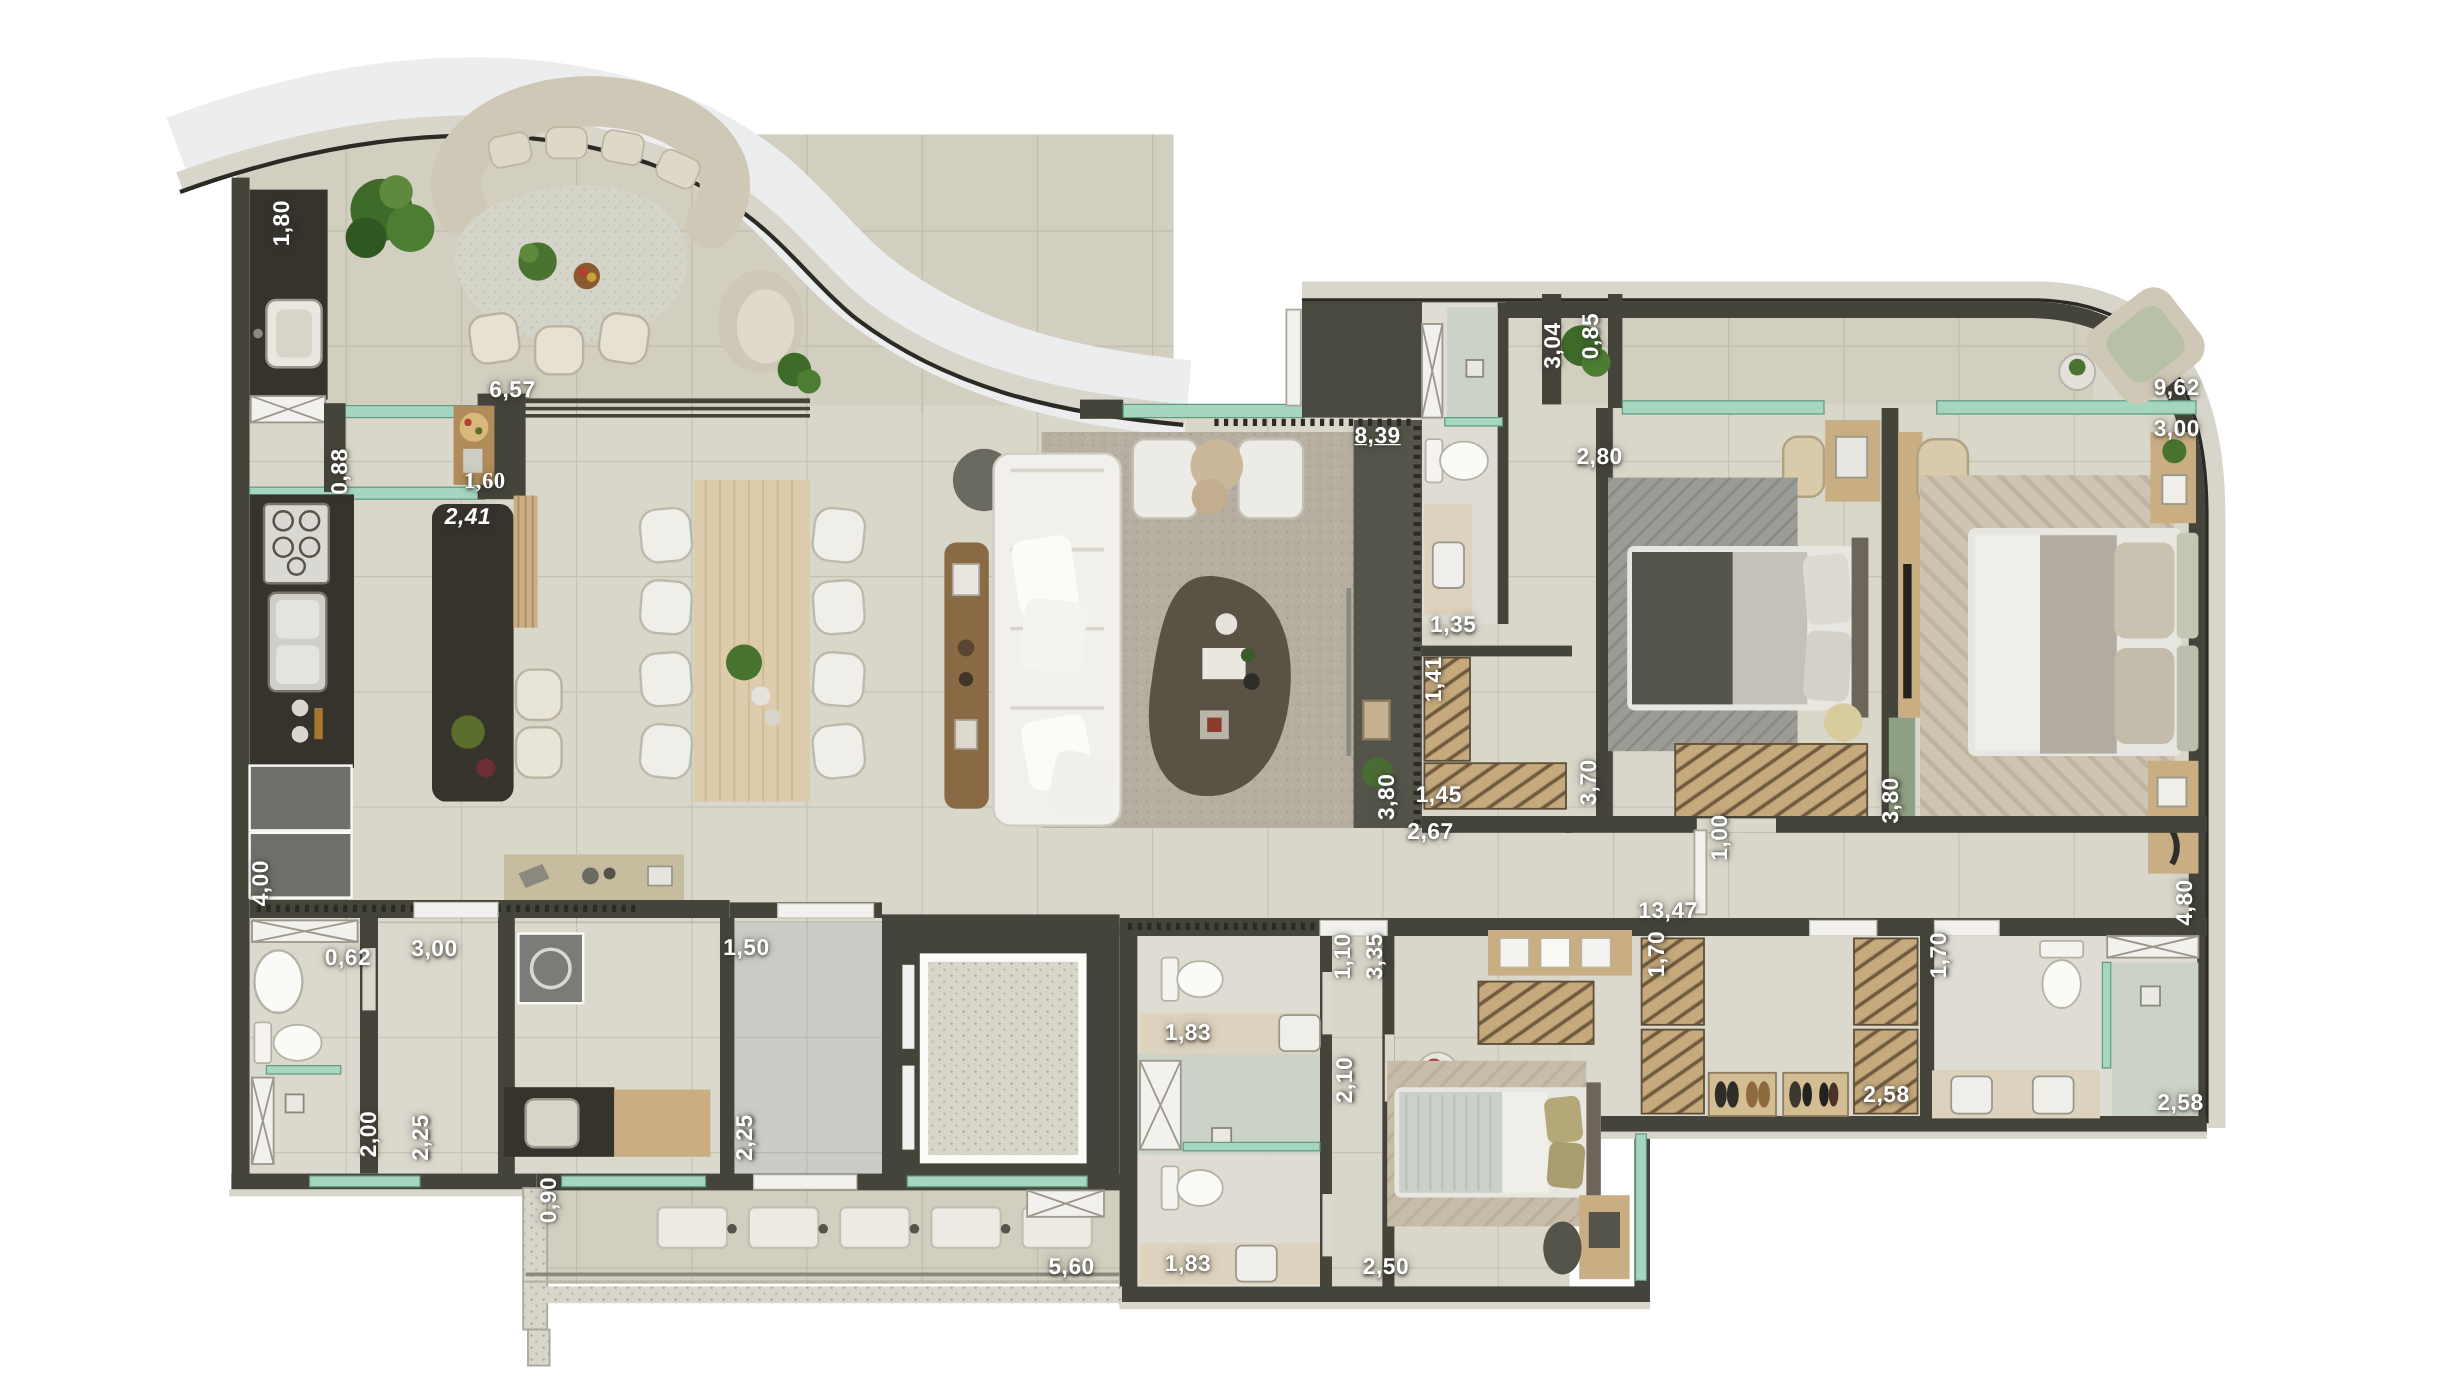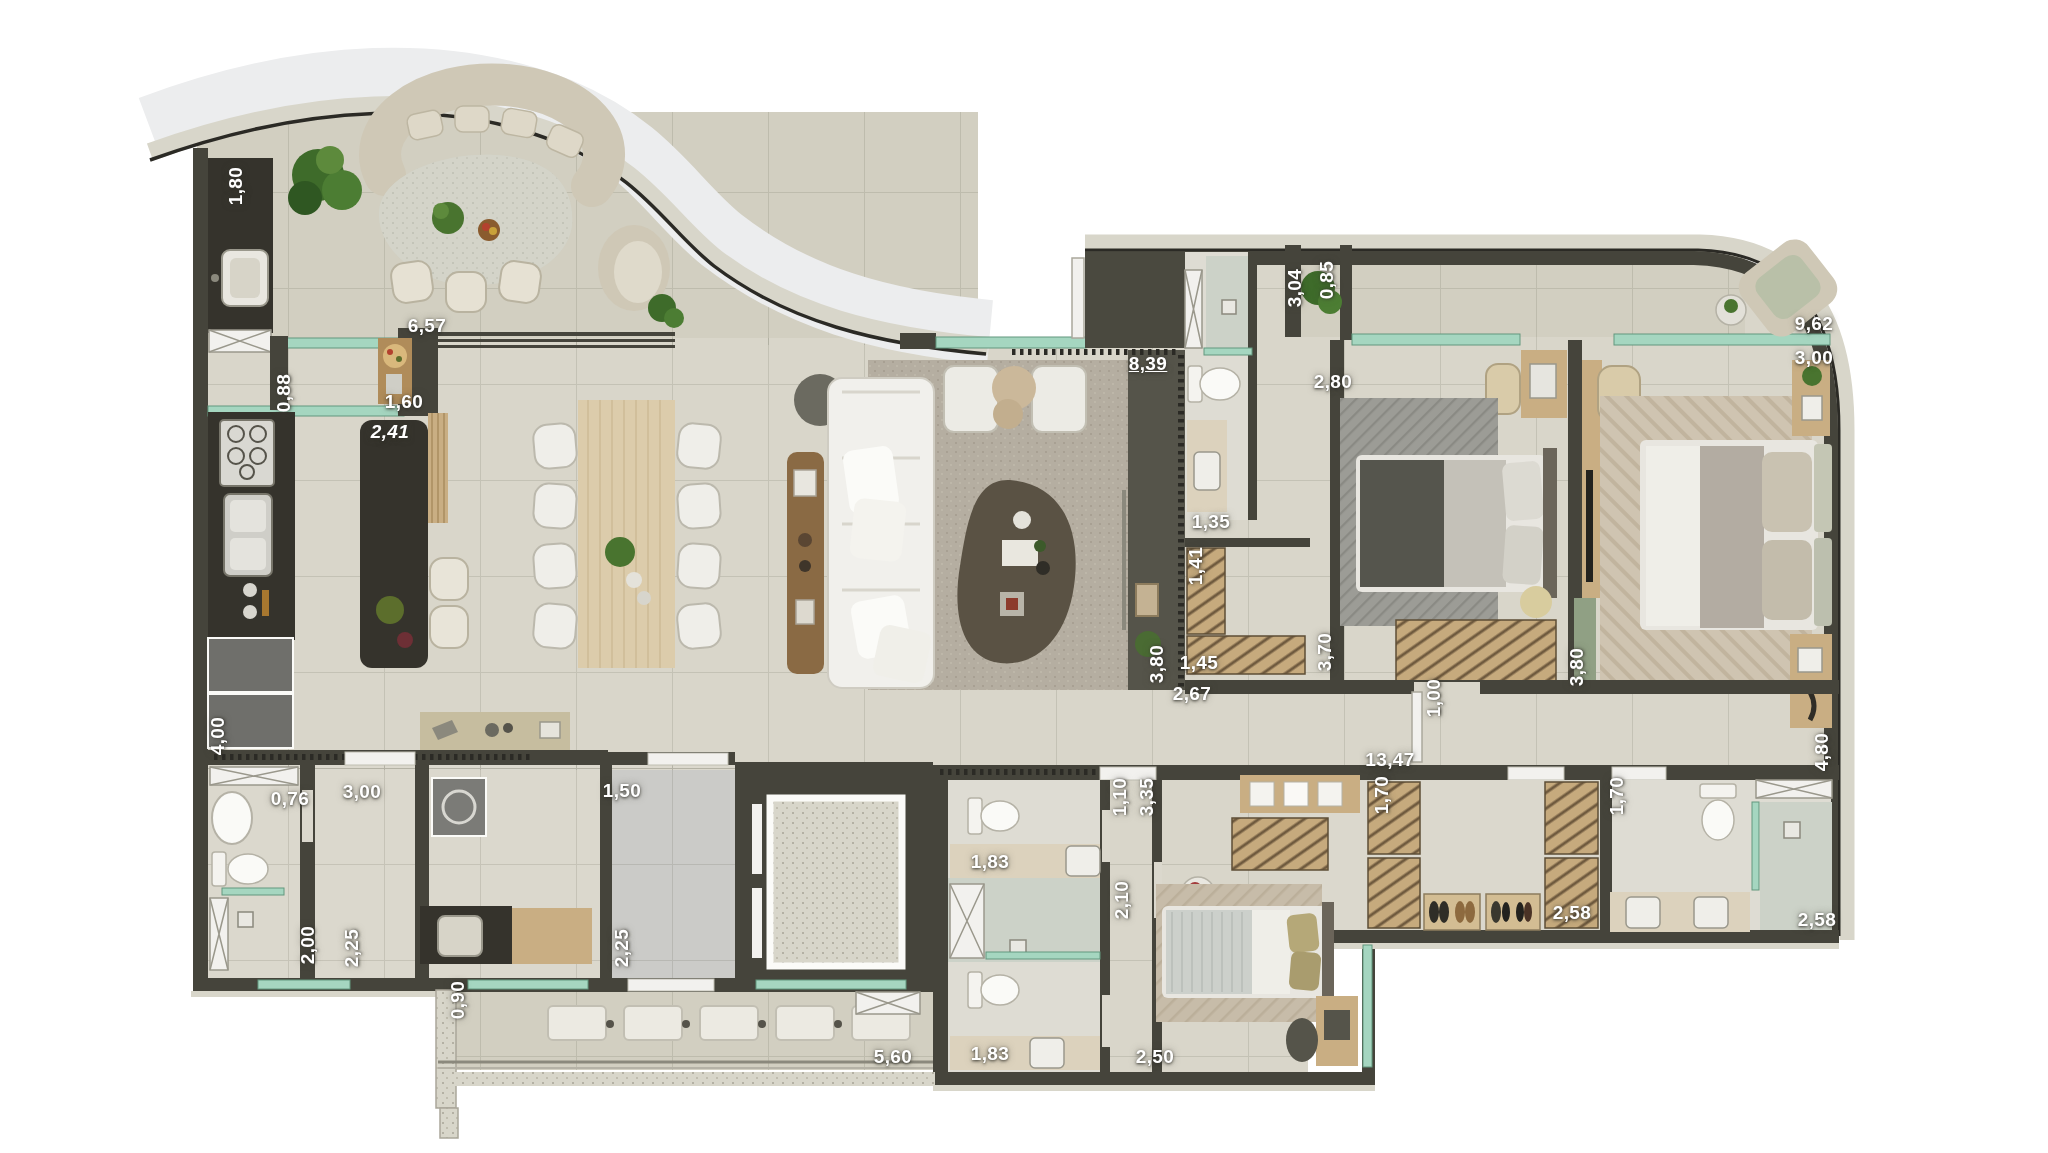--- a/index.html
+++ b/index.html
@@ -488,21 +488,21 @@
   <line x1="438" y1="1062" x2="933" y2="1062" stroke="#8b897d" stroke-width="3"></line>
   <line x1="438" y1="1068" x2="933" y2="1068" stroke="#b5b2a6" stroke-width="2"></line>
   <rect x="438" y="1072" width="497" height="14" fill="url(#spk)"></rect>
 </g>
 </svg>
 
 <div id="labels-layer">
       <span class="dim v" style="left: 236px; top: 186px;">1,80</span>
       <span class="dim h" style="left: 427px; top: 326px;">6,57</span>
       <span class="dim v" style="left: 284px; top: 393px;">0,88</span>
-      <span class="dim h" style="left: 404px; top: 402px;">1,60</span>
+      <span class="dim h" style="left: 404px; top: 402px; font-family: Liberation Serif, serif;">1,60</span>
       <span class="dim h" style="left: 390px; top: 432px; font-style: italic;">2,41</span>
       <span class="dim h" style="left: 1148px; top: 364px; text-decoration: underline;">8,39</span>
       <span class="dim v" style="left: 1295px; top: 288px;">3,04</span>
       <span class="dim v" style="left: 1327px; top: 280px;">0,85</span>
       <span class="dim h" style="left: 1333px; top: 358px; margin-top: 24px;">2,80</span>
       <span class="dim h" style="left: 1814px; top: 324px;">9,62</span>
       <span class="dim h" style="left: 1814px; top: 358px;">3,00</span>
       <span class="dim h" style="left: 1205px; top: 522px; padding-left: 12px;">1,35</span>
       <span class="dim v" style="left: 1196px; top: 566px;">1,41</span>
       <span class="dim v" style="left: 1157px; top: 664px;">3,80</span>
@@ -512,21 +512,21 @@
       <span class="dim v" style="left: 1434px; top: 698px;">1,00</span>
       <span class="dim v" style="left: 1577px; top: 667px;">3,80</span>
       <span class="dim h" style="left: 1390px; top: 760px;">13,47</span>
       <span class="dim v" style="left: 1822px; top: 752px;">4,80</span>
       <span class="dim v" style="left: 1382px; top: 795px;">1,70</span>
       <span class="dim v" style="left: 1617px; top: 796px;">1,70</span>
       <span class="dim h" style="left: 1572px; top: 913px;">2,58</span>
       <span class="dim h" style="left: 1817px; top: 920px;">2,58</span>
       <span class="dim v" style="left: 218px; top: 736px;">4,00</span>
       <span class="dim h" style="left: 362px; top: 792px;">3,00</span>
-      <span class="dim h" style="left: 290px; top: 799px;">0,76</span>
+      <span class="dim h" style="left: 290px; top: 799px;">0,62</span>
       <span class="dim v" style="left: 308px; top: 945px;">2,00</span>
       <span class="dim v" style="left: 352px; top: 948px;">2,25</span>
       <span class="dim h" style="left: 622px; top: 791px;">1,50</span>
       <span class="dim v" style="left: 622px; top: 948px;">2,25</span>
       <span class="dim v" style="left: 458px; top: 1000px;">0,90</span>
       <span class="dim h" style="left: 893px; top: 1057px;">5,60</span>
       <span class="dim h" style="left: 990px; top: 862px;">1,83</span>
       <span class="dim v" style="left: 1122px; top: 900px;">2,10</span>
       <span class="dim h" style="left: 990px; top: 1054px;">1,83</span>
       <span class="dim h" style="left: 1155px; top: 1057px;">2,50</span>

